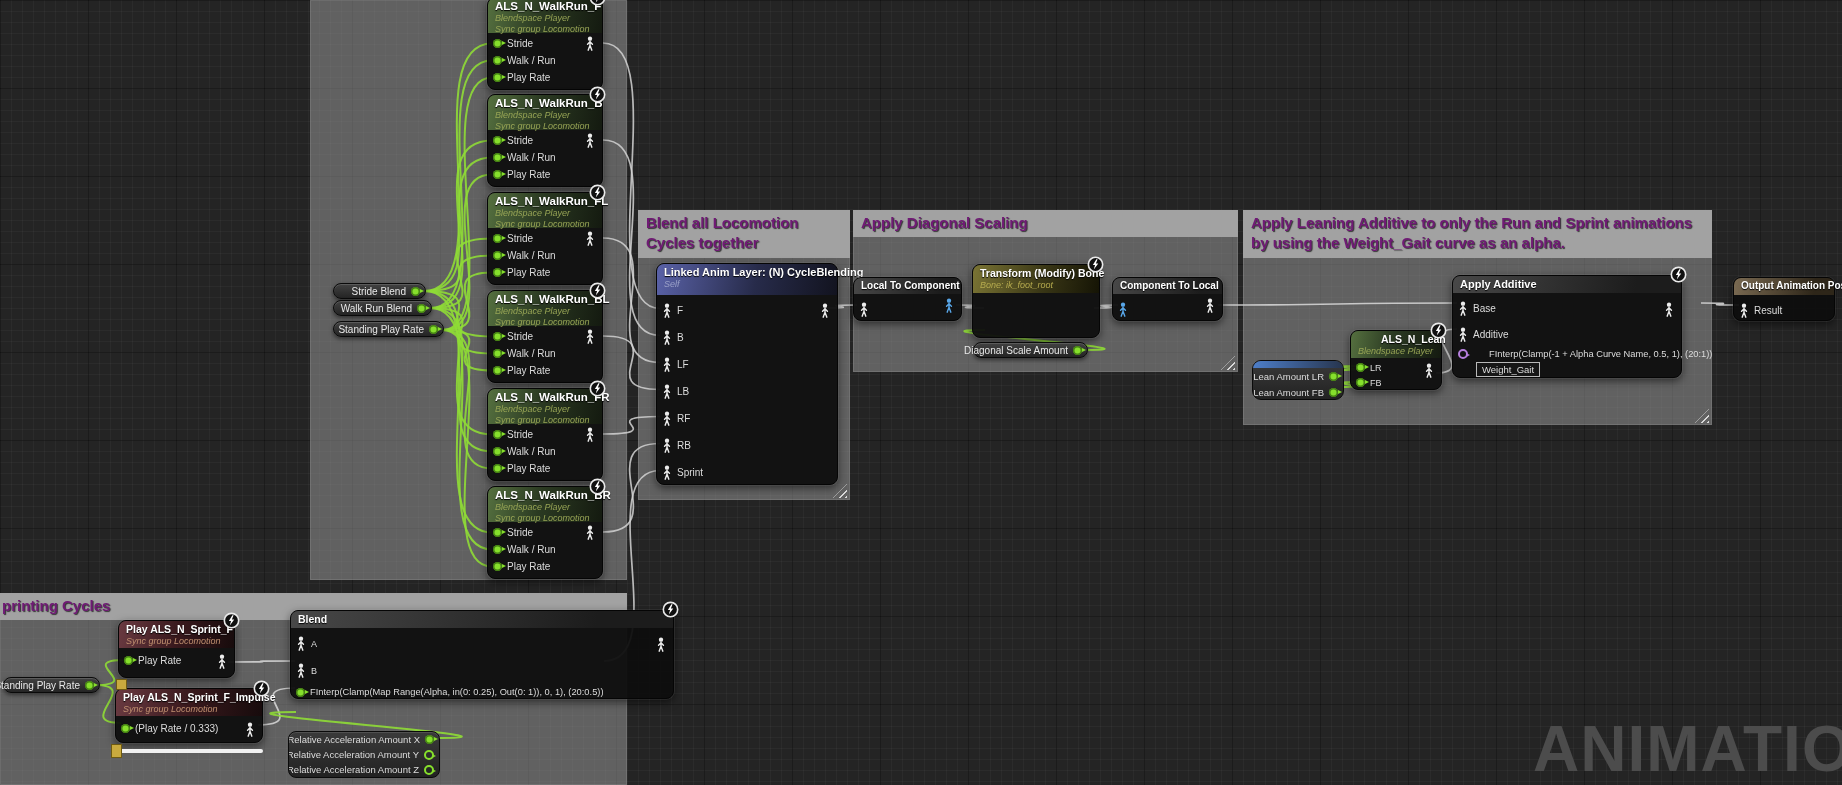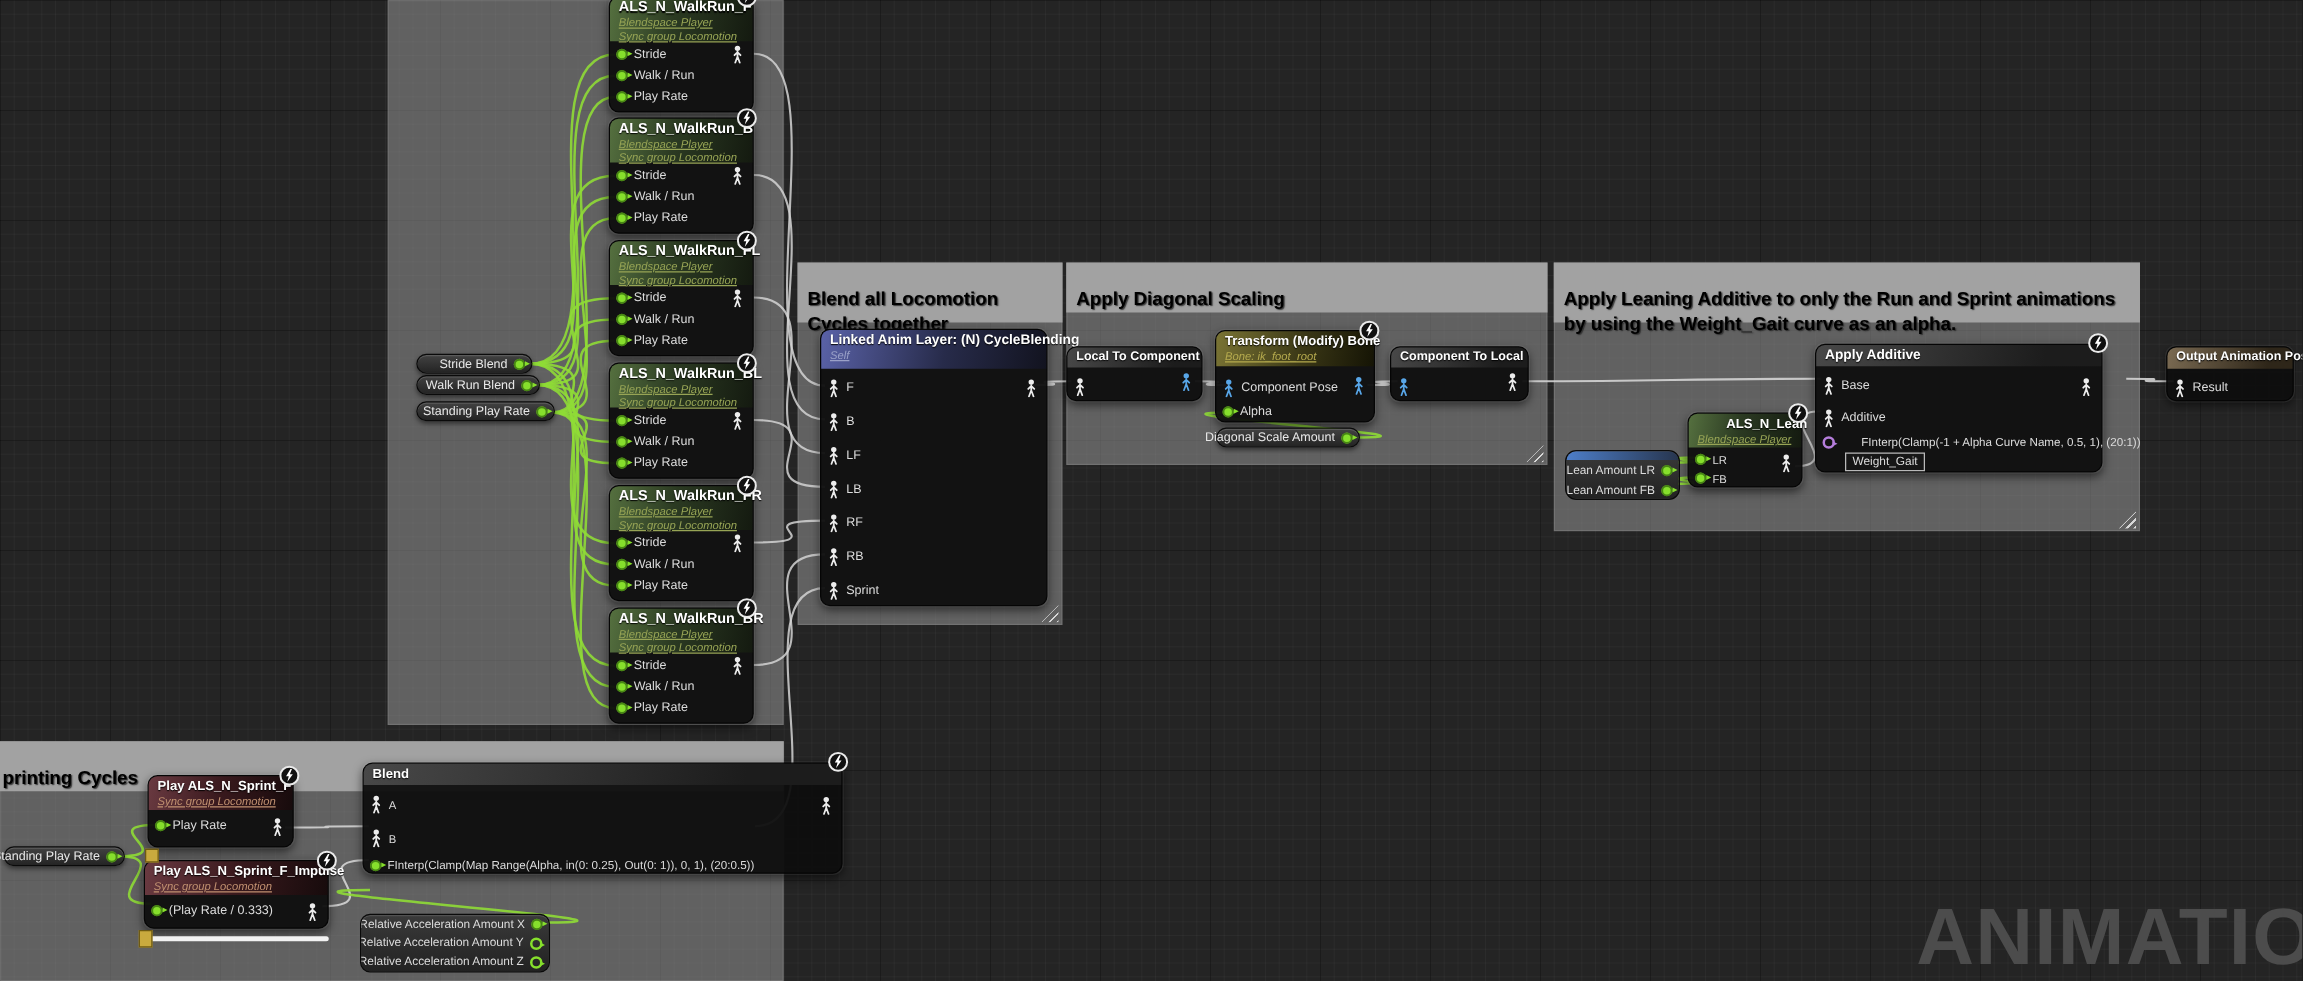--- a/index.html
+++ b/index.html
@@ -6,31 +6,31 @@
   #canvas{position:relative;width:1842px;height:785px;overflow:hidden;
     font-family:"Liberation Sans",sans-serif;
     background-color:#242424;
     background-image:
       linear-gradient(rgba(0,0,0,0.38) 1px, transparent 1px),
       linear-gradient(90deg, rgba(0,0,0,0.38) 1px, transparent 1px),
       linear-gradient(rgba(255,255,255,0.030) 1px, transparent 1px),
       linear-gradient(90deg, rgba(255,255,255,0.030) 1px, transparent 1px);
     background-size:88px 88px,88px 88px,11px 11px,11px 11px;}
   .comment-body{position:absolute;background:rgba(158,158,158,0.50);box-shadow:inset 0 0 0 1px rgba(255,255,255,0.10);z-index:1;}
-  .comment-title{position:absolute;background:#a2a2a2;color:#000000;font-weight:bold;
-    text-shadow:1px 1px 1px rgba(40,40,40,0.9);padding:20px 8px;box-sizing:border-box;z-index:2;line-height:20px;}
+  .comment-title{position:absolute;background:#a2a2a2;color:#701a75;font-weight:bold;
+    text-shadow:1px 1px 1px rgba(40,40,40,0.9);padding:3px 8px;box-sizing:border-box;z-index:2;line-height:20px;}
   .resize-handle{position:absolute;width:14px;height:14px;z-index:2;
     background:repeating-linear-gradient(135deg,#d8d8d8 0 1.5px,transparent 1.5px 4.5px);
     clip-path:polygon(100% 0,100% 100%,0 100%);}
   #wires{position:absolute;left:0;top:0;z-index:3;}
   .node{position:absolute;background:rgba(14,14,14,0.95);border:1px solid #050505;border-radius:8px;
     box-shadow:0 0 0 1px rgba(255,255,255,0.07),0 3px 8px rgba(0,0,0,0.55);z-index:4;color:#e6e6e6;box-sizing:border-box;}
   .nhdr{border-radius:7px 7px 0 0;padding:2px 7px 3px;}
   .ntitle{font-size:11.5px;font-weight:bold;color:#fff;line-height:13px;white-space:nowrap;text-shadow:0 1px 1px #000;}
-  .nsub{font-size:9px;font-style:italic;line-height:10.5px;white-space:nowrap;text-decoration:underline;}
+  .nsub{font-size:9px;font-style:italic;line-height:10.5px;white-space:nowrap;}
   .hdr-green{background:linear-gradient(100deg,#55703f 0%,#2b3a22 45%,#141a10 100%);}
   .hdr-green .nsub{color:#97a455;}
   .hdr-maroon{background:linear-gradient(100deg,#6a3a41 0%,#39191d 50%,#170b0c 100%);}
   .hdr-maroon .nsub{color:#c09070;}
   .hdr-blue{background:linear-gradient(100deg,#5a62a8 0%,#272b4a 55%,#12131f 100%);}
   .hdr-blue .nsub{color:#9aa0c8;}
   .hdr-olive{background:linear-gradient(100deg,#7a7434 0%,#3a3716 55%,#151405 100%);}
   .hdr-olive .nsub{color:#b5aa4e;}
   .hdr-dark{background:linear-gradient(100deg,#484848 0%,#1c1c1c 80%);}
   .hdr-tan{background:linear-gradient(100deg,#7a6a52 0%,#2e2619 80%);}
@@ -400,37 +400,20 @@
             <path d="M6 6.2 L6 11 M3.1 9.8 L6 7 L8.9 9.8 M6 11 L3.8 17 M6 11 L8.2 17" stroke="currentColor" stroke-width="1.7" fill="none" stroke-linecap="round"></path>
           </svg></span>
     </div>
   </div>
 
   <div class="node" style="left:972px;top:264px;width:128px;height:74px;">
     <div class="nhdr hdr-olive" style="height:23px;">
       <div class="ntitle" style="font-size:10.5px;">Transform (Modify) Bone</div>
       <div class="nsub">Bone: ik_foot_root</div>
     </div>
-    <div class="nbody" style="padding-top:6px;">
-      <div class="prow" style="height:22px;">
-          <span class="person blue"><svg viewBox="0 0 12 18" width="100%" height="100%">
-              <circle cx="6" cy="3.2" r="2.6" fill="currentColor"></circle>
-              <path d="M6 6.2 L6 11 M3.1 9.8 L6 7 L8.9 9.8 M6 11 L3.8 17 M6 11 L8.2 17" stroke="currentColor" stroke-width="1.7" fill="none" stroke-linecap="round"></path>
-            </svg></span>
-          <span>Component Pose</span>
-        </div>
-      <div class="prow" style="height:17px;">
-          <span class="pin"></span>
-          <span>Alpha</span>
-        </div>
-      <span class="person outpin blue" style="top:8px;"><svg viewBox="0 0 12 18" width="100%" height="100%">
-            <circle cx="6" cy="3.2" r="2.6" fill="currentColor"></circle>
-            <path d="M6 6.2 L6 11 M3.1 9.8 L6 7 L8.9 9.8 M6 11 L3.8 17 M6 11 L8.2 17" stroke="currentColor" stroke-width="1.7" fill="none" stroke-linecap="round"></path>
-          </svg></span>
-    </div>
     <span class="bolt" style="right:-5px;top:-9px;"><svg viewBox="0 0 18 18" width="100%" height="100%">
           <circle cx="9" cy="9" r="7.6" fill="#101010" stroke="#eaeaea" stroke-width="1.7"></circle>
           <path d="M9.9 3.4 L6.2 9.6 H8.5 L7.2 14.4 L11.9 7.9 H9.4 L11.2 3.4 Z" fill="#ffffff"></path>
         </svg></span>
   </div>
 
   <div class="node" style="left:1112px;top:277px;width:111px;height:44px;">
     <div class="nhdr hdr-dark" style="height:11px;">
         <div class="ntitle" style="font-size:10px;line-height:11px;">Component To Local</div>
       </div>

